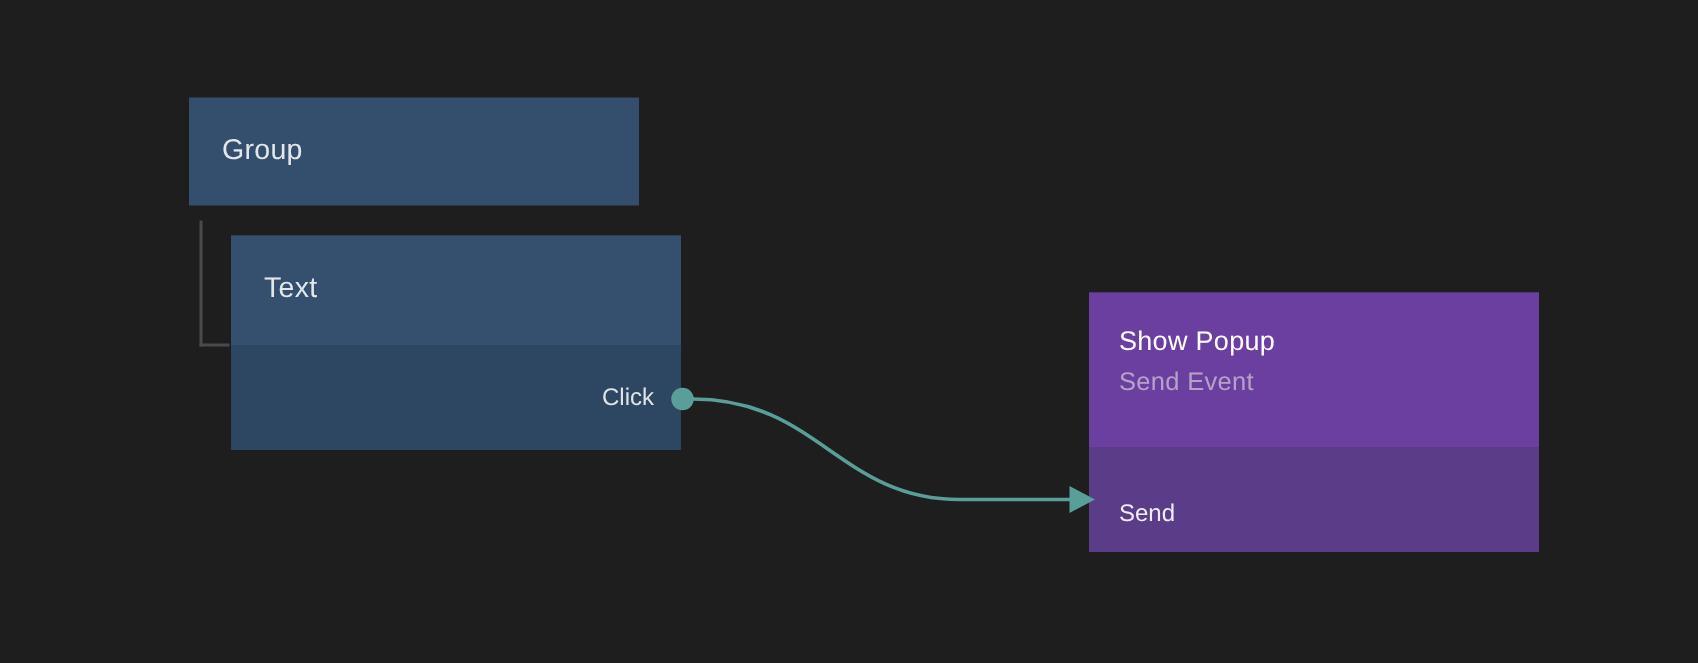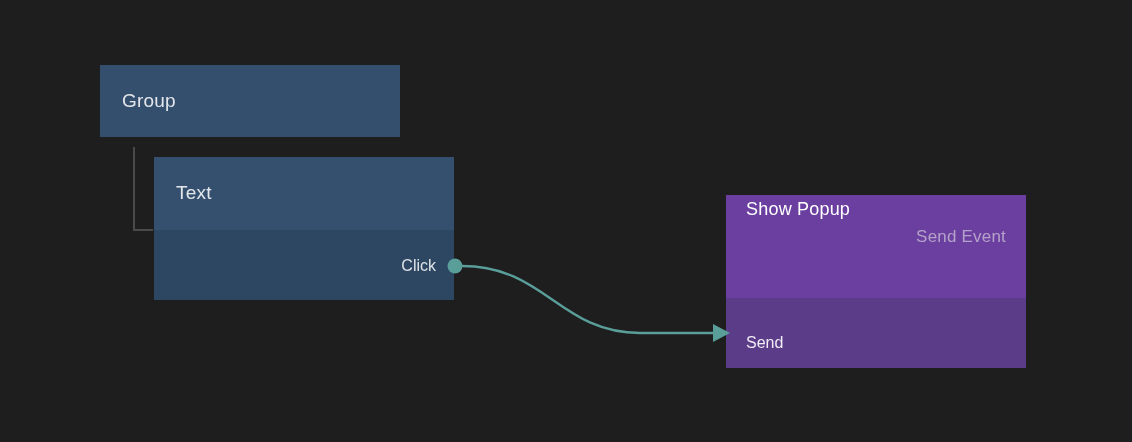--- a/index.html
+++ b/index.html
@@ -22,21 +22,21 @@
     position: absolute;
     box-sizing: border-box;
   }
   .node-section {
     position: relative;
     box-sizing: border-box;
   }
 
   
   #group-node {
-    left: 100px;
+    left: 126px;
     top: 65px;
     width: 300px;
     height: 72px;
     background: #344f6d;
   }
   #group-node .node-title {
     position: absolute;
     left: 22px;
     top: 50%;
     transform: translateY(-50%);
@@ -113,38 +113,37 @@
   #popup-node {
     left: 726px;
     top: 195px;
     width: 300px;
     height: 173px;
     background: #5b3c88;
   }
   #popup-node .node-head {
     height: 103px;
     background: #6b3fa0;
-    padding: 2px 20px 0 20px;
+    padding: 20px 20px 0 20px;
     box-sizing: border-box;
   }
   #popup-node .node-title {
     font-size: 18px;
     color: #ffffff;
     letter-spacing: 0.2px;
     line-height: 24px;
     white-space: nowrap;
   }
   #popup-node .node-subtitle {
     font-size: 17px;
     color: #b5a2c9;
     letter-spacing: 0.2px;
     line-height: 24px;
     margin-top: 4px;
     white-space: nowrap;
-    text-align: right;
   }
   #popup-node .node-body {
     height: 70px;
     background: #5b3c88;
     position: relative;
   }
   #popup-node .in-port-row {
     position: absolute;
     left: 20px;
     top: 45px;

